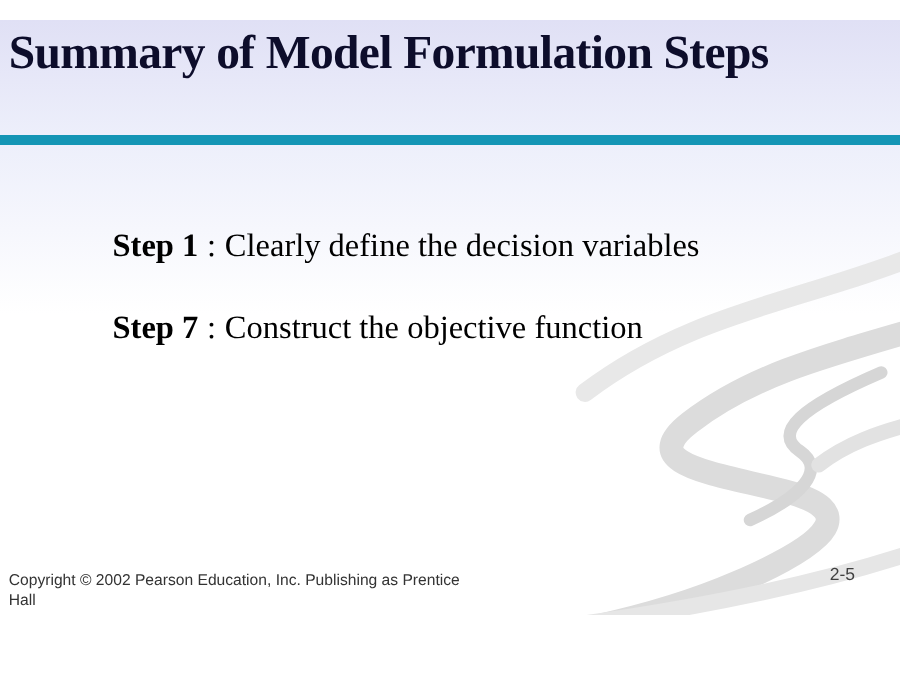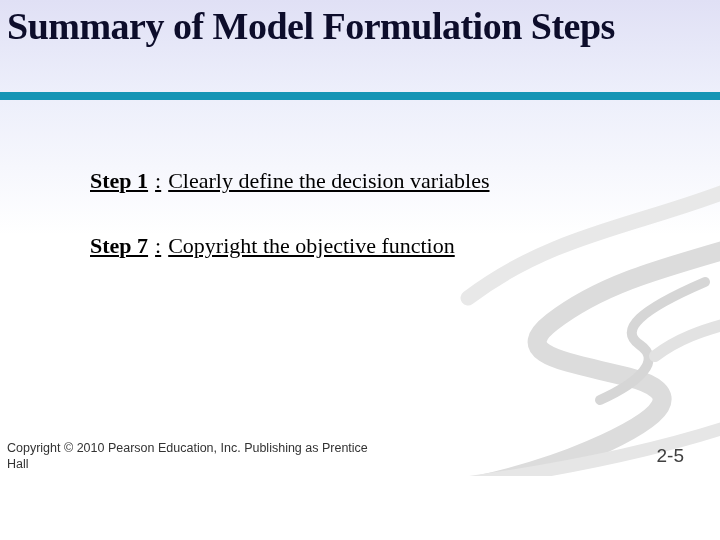--- a/index.html
+++ b/index.html
@@ -2,20 +2,21 @@
 <html><head>
 <meta charset="utf-8">
 <style>
   html,body{margin:0;padding:0;}
   .slide{
     position:relative;
     width:720px;height:476px;
     overflow:hidden;
     background:#ffffff;
     font-family:"Liberation Serif", serif;
+    margin-top:16px;
   }
   .header-band{
     position:absolute;left:0;top:0;width:720px;height:92px;
     background:linear-gradient(#e0e0f5,#edeffb);
   }
   .page-title{
     position:absolute;left:7px;top:4px;width:706px;
     margin:0;
     font-family:"Liberation Serif", serif;
     font-size:38px;font-weight:bold;
@@ -32,38 +33,37 @@
     background:linear-gradient(#edeffb,#ffffff);
   }
   .swirl{
     position:absolute;left:0;top:0;width:720px;height:540px;
     pointer-events:none;
   }
   .steps{
     position:absolute;left:90px;top:166px;width:560px;
   }
   .step-line{
-    font-size:22px;line-height:30px;
+    font-size:26px;line-height:30px;
     color:#000000;
     margin:0 0 35px 0;
     white-space:nowrap;
-    text-decoration:underline;
   }
   .step-label{font-weight:bold;}
   .step-sep{padding:0 7px;}
   .copyright{
     position:absolute;left:7px;bottom:4px;width:362px;
     font-family:"Liberation Sans", sans-serif;
     font-size:12.5px;line-height:16px;
     color:#333333;
   }
   .page-number{
-    position:absolute;right:36px;bottom:9px;
+    position:absolute;right:36px;bottom:25px;
     font-family:"Liberation Sans", sans-serif;
-    font-size:19px;
+    font-size:14px;
     color:#404040;
   }
 </style>
 </head>
 <body>
 
 <div class="slide">
 
   <div class="header-band"></div>
 
@@ -81,21 +81,21 @@
       <path d="M 742 320 C 700 330 676 340 655 356" stroke="#e2e2e2" stroke-width="12"></path>
       <path d="M 742 422 C 640 457 500 484 305 501" stroke="#e6e6e6" stroke-width="13"></path>
     </g>
   </svg>
 
   <div class="steps">
     <p class="step-line">
       <span class="step-label">Step 1</span><span class="step-sep">:</span><span class="step-text">Clearly define the decision variables</span>
     </p>
     <p class="step-line">
-      <span class="step-label">Step 7</span><span class="step-sep">:</span><span class="step-text">Copyright the objective function</span>
+      <span class="step-label">Step 7</span><span class="step-sep">:</span><span class="step-text">Construct the objective function</span>
     </p>
   </div>
 
-  <div class="copyright">Copyright © 2010 Pearson Education, Inc. Publishing as Prentice Hall</div>
+  <div class="copyright">Copyright © 2002 Pearson Education, Inc. Publishing as Prentice Hall</div>
 
   <div class="page-number">2-5</div>
 
 </div>
 
 </body></html>

